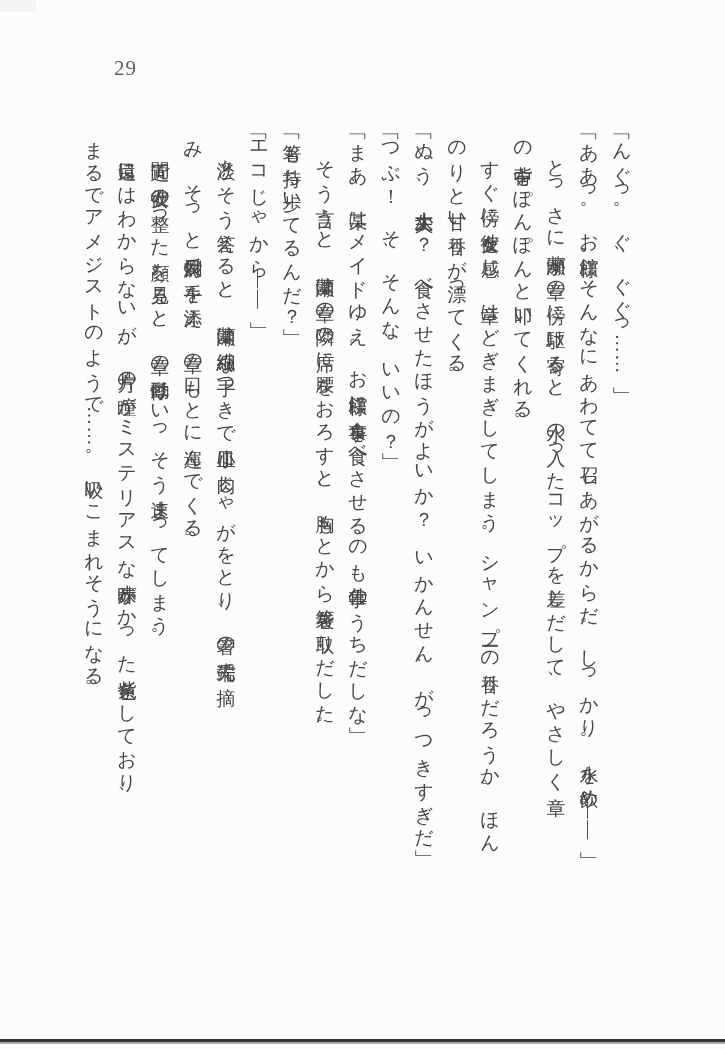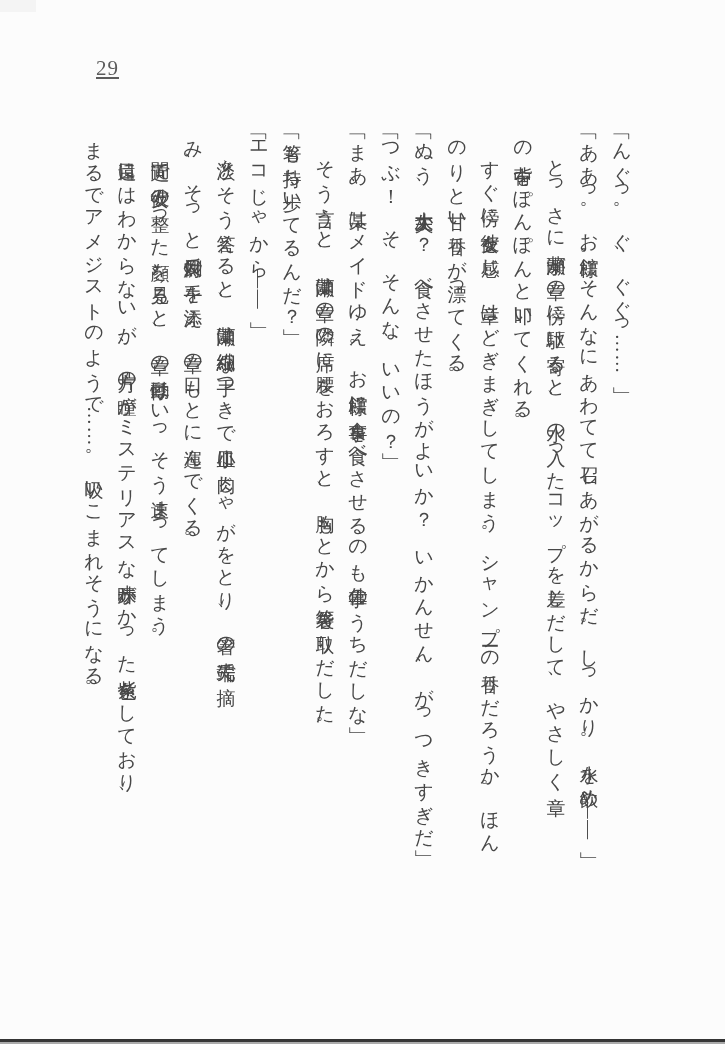--- a/index.html
+++ b/index.html
@@ -7,25 +7,24 @@
     position: relative;
     width: 725px;
     height: 1050px;
     background: #fcfcfc;
     overflow: hidden;
     font-family: "Liberation Serif", "DejaVu Serif", serif;
   }
   .page-number {
     position: absolute;
     top: 56px;
-    left: 96px;
+    left: 114px;
     font-size: 21px;
     color: #5c5c5c;
     letter-spacing: 1px;
-    text-decoration: underline;
   }
   .text-block {
     position: absolute;
     top: 128px;
     right: 86px;
     height: 805px;
     writing-mode: vertical-rl;
     color: #474747;
     font-size: 19px;
     letter-spacing: 1.5px;

